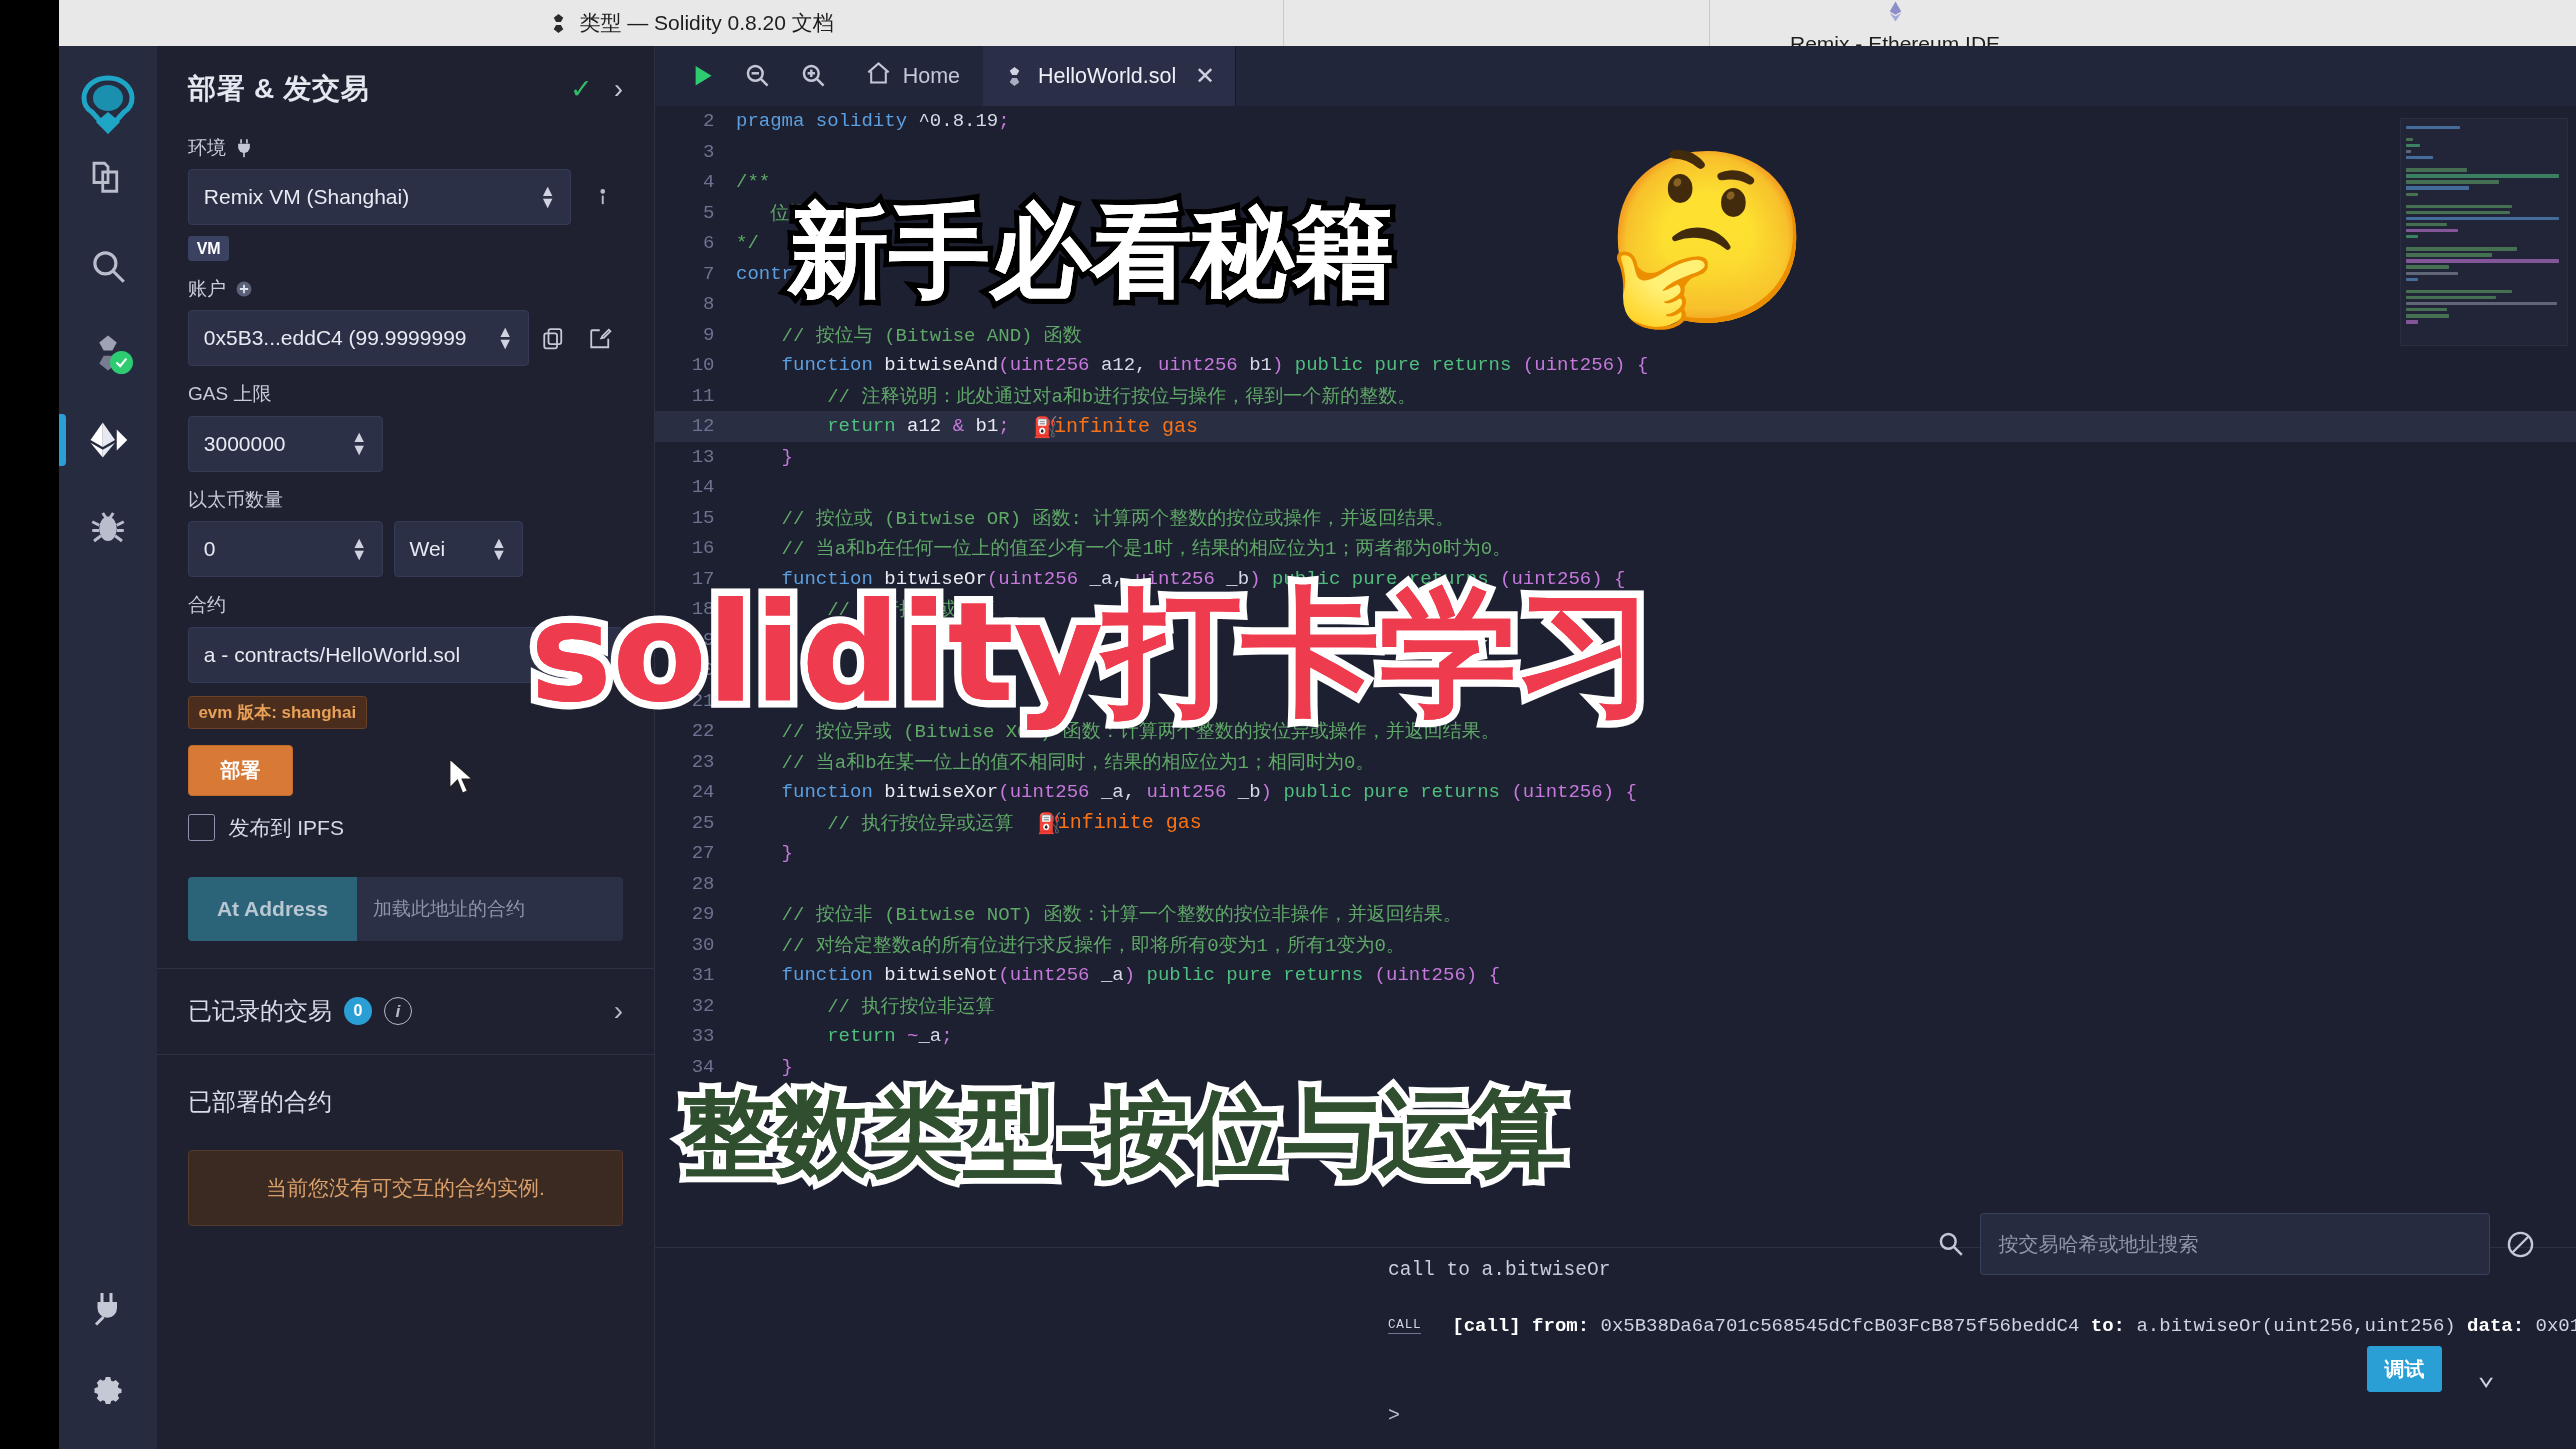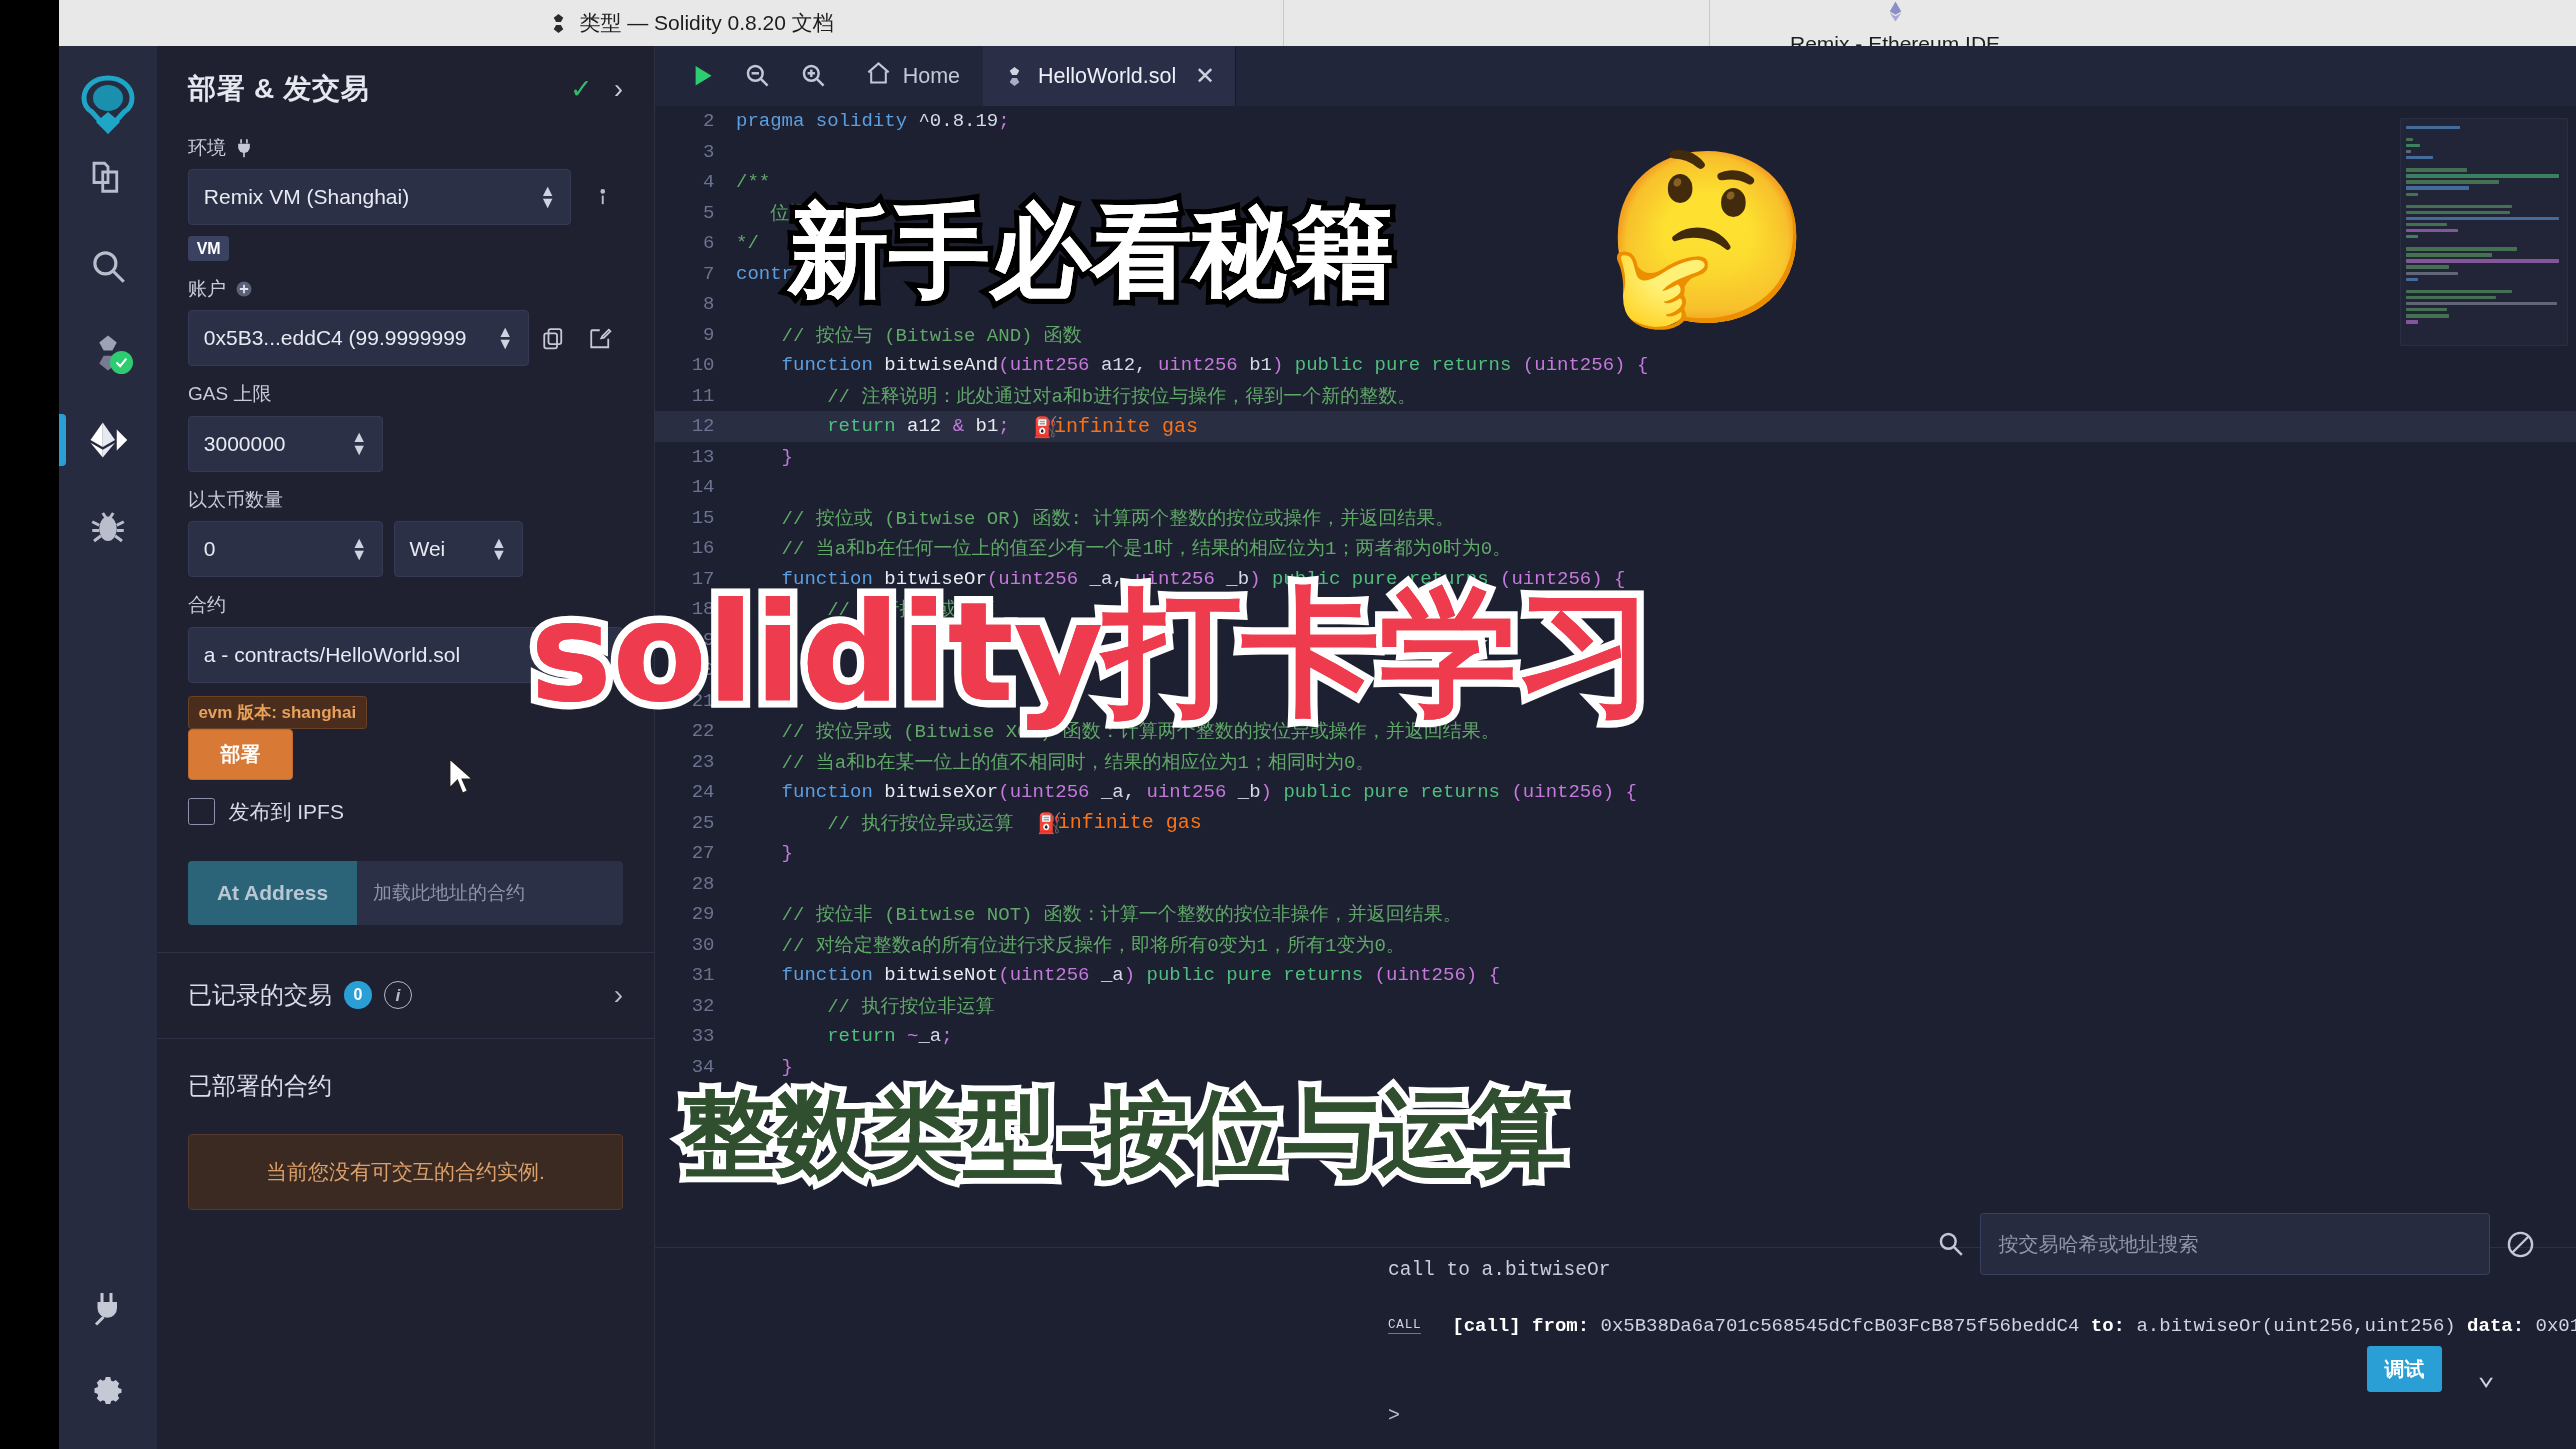--- a/index.html
+++ b/index.html
@@ -95,21 +95,21 @@
   .gas-box   { width:195px; }
 
   .contract-box { width:100%; }
 
   .evm-chip {
     display:inline-block; margin-top:13.4px; background:#4a2d1c; border:0.7px solid #6c4227;
     color:#e9a15a; font-size:17px; font-weight:700; border-radius:3.4px; padding:4px 9.4px;
   }
 
   .deploy-btn {
-    margin-top:0; width:105px; height:51px; background:#d87936; border:0.7px solid #c06a2b;
+    margin-top:16px; width:105px; height:51px; background:#d87936; border:0.7px solid #c06a2b;
     border-radius:4px; color:#fff; font-size:20px; font-weight:700;
     display:flex; align-items:center; justify-content:center; cursor:pointer;
   }
 
   .check-row { margin-top:17.4px; display:flex; align-items:center; gap:13.4px;text-align:center; }
   .checkbox { width:27px; height:27px; border:1.3px solid #8c93aa; border-radius:2.7px; background:transparent; }
   .check-label { font-size:21px; color:#d7dae6; }
 
   .ataddr-row { margin-top:35px; display:flex; height:64px; border-radius:4px; overflow:hidden; }
   .ataddr-btn {

